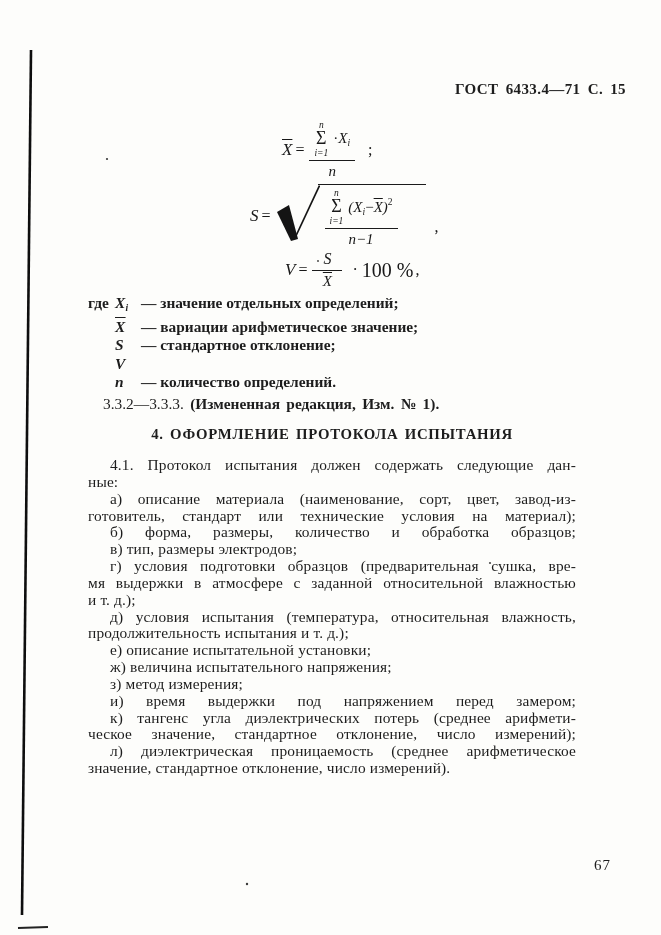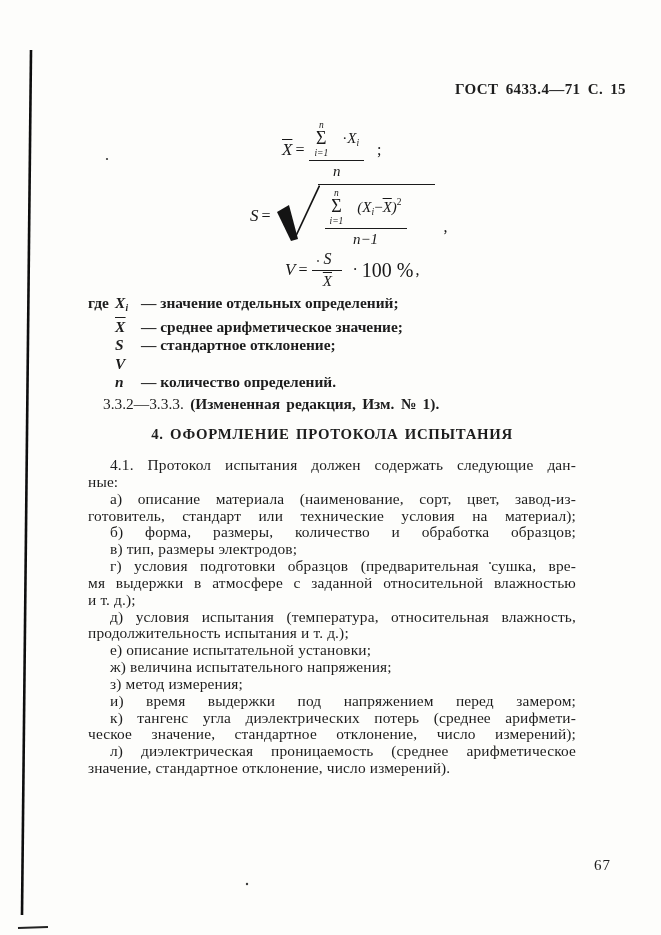--- a/index.html
+++ b/index.html
@@ -23,21 +23,21 @@
   .f3 { top:250px; left:285px; }
   .big  { font-size:17px; font-style:italic; }
   .feq  { margin:0 5px 0 3px; font-size:16px; }
   .fr   { display:inline-flex; flex-direction:column; align-items:center; }
   .fr .num { padding:0 5px 2px; border-bottom:1.7px solid #1b1b1b;
              display:inline-flex; align-items:center; }
   .fr .den { padding-top:2px; font-size:15px; }
   .sum  { display:inline-flex; flex-direction:column; align-items:center; line-height:1; }
   .sum .lim { font-size:9.5px; font-style:italic; line-height:1.1; }
   .sigma { font-size:18px; line-height:.95; }
-  .mexpr { margin-left:14px; font-size:15px; white-space:nowrap; }
+  .mexpr { margin-left:5px; font-size:15px; white-space:nowrap; }
   .formula sub { font-size:9.5px; font-style:italic; vertical-align:-3px; }
   .formula sup { font-size:9.5px; vertical-align:7px; }
   .ov { text-decoration:overline; }
   .fpunct { margin-left:13px; font-size:16px; }
   .fpunct.low { align-self:flex-end; margin:0 0 12px 9px; }
   .root { display:inline-flex; align-items:flex-start; }
   .rad  { margin-right:-2px; flex:none; }
   .vinc { border-top:1.8px solid #1b1b1b; padding:3px 28px 0 7px; }
   .f3fr .num { padding:0 11px 2px; }
   .fdot { margin:0 4px 0 10px; }
@@ -133,21 +133,21 @@
   <div class="col">
     <div>
         <div class="where-line">
           <span class="where-pre">где</span>
           <span class="where-sym"><i>X</i><sub>i</sub></span>
           <span class="where-desc">— значение отдельных определений;</span>
         </div>
         <div class="where-line">
           <span class="where-pre"></span>
           <span class="where-sym ov"><i>X</i></span>
-          <span class="where-desc">— среднее арифметическое значение;</span>
+          <span class="where-desc">— вариации арифметическое значение;</span>
         </div>
         <div class="where-line">
           <span class="where-pre"></span>
           <span class="where-sym"><i>S</i></span>
           <span class="where-desc">— стандартное отклонение;</span>
         </div>
         <div class="where-line">
           <span class="where-pre"></span>
           <span class="where-sym"><i>V</i></span>
         </div>

